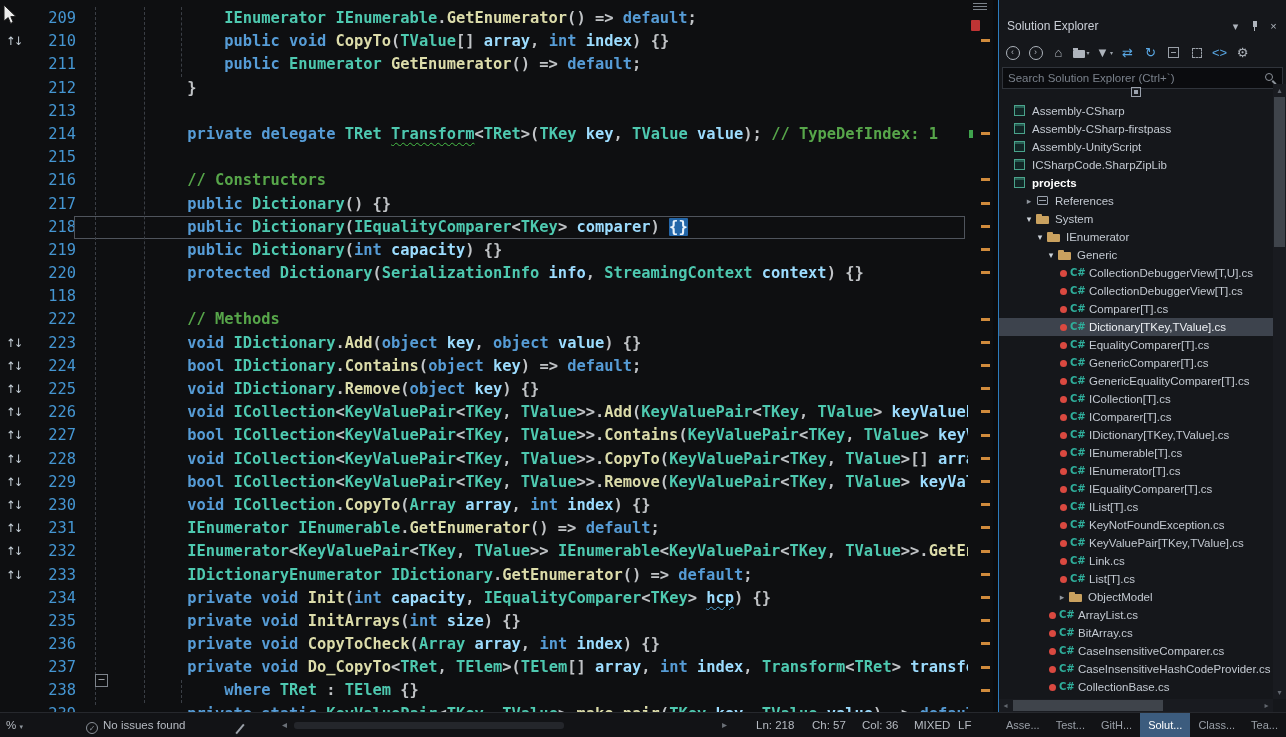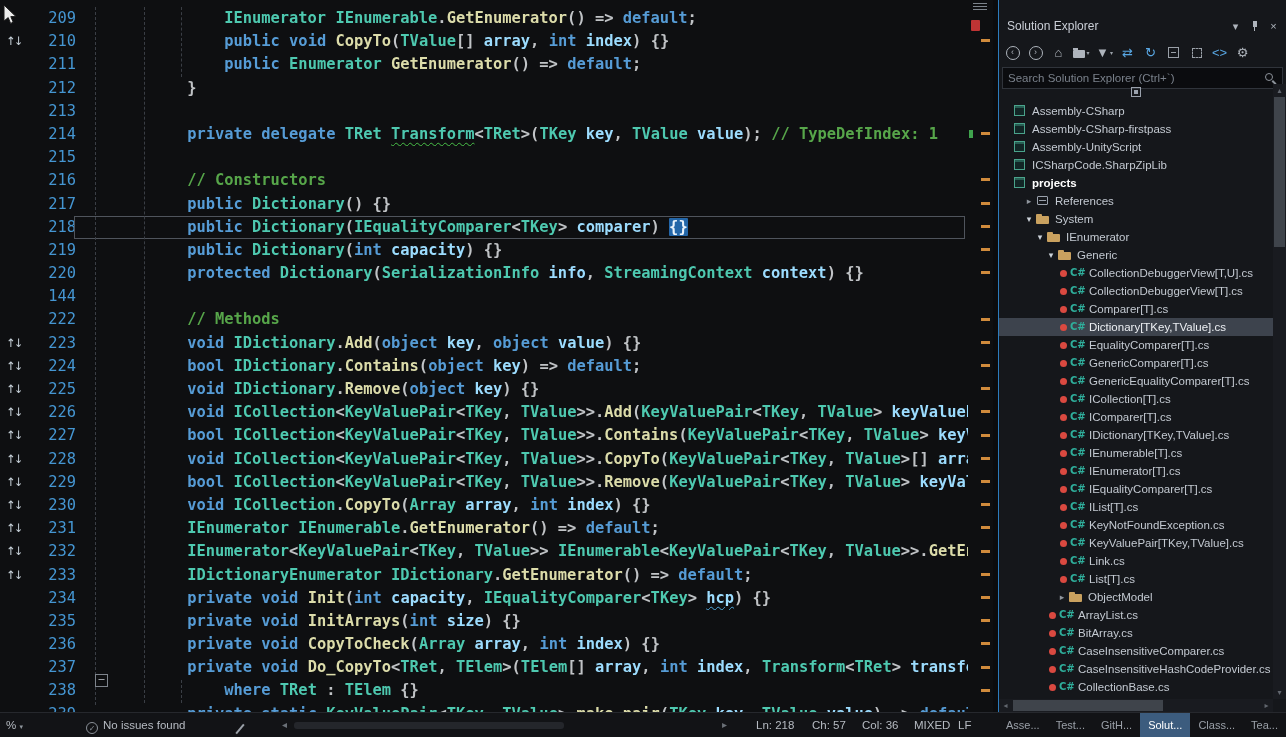--- a/index.html
+++ b/index.html
@@ -122,21 +122,21 @@
         <div class="row"><span class="glyph"></span><span class="lnum">211</span><span class="lmargin"></span><span class="code"><span class="tok-p">            </span><span class="tok-k">public</span><span class="tok-p"> </span><span class="tok-t">Enumerator</span><span class="tok-p"> </span><span class="tok-m">GetEnumerator</span><span class="tok-p">() =&gt; </span><span class="tok-k">default</span><span class="tok-p">;</span></span></div>
         <div class="row"><span class="glyph"></span><span class="lnum">212</span><span class="lmargin"></span><span class="code"><span class="tok-p">        }</span></span></div>
         <div class="row"><span class="glyph"></span><span class="lnum">213</span><span class="lmargin"></span><span class="code"></span></div>
         <div class="row"><span class="glyph"></span><span class="lnum">214</span><span class="lmargin"></span><span class="code"><span class="tok-p">        </span><span class="tok-k">private</span><span class="tok-p"> </span><span class="tok-k">delegate</span><span class="tok-p"> </span><span class="tok-t">TRet</span><span class="tok-p"> </span><span class="tok-sq">Transform</span><span class="tok-p">&lt;</span><span class="tok-t">TRet</span><span class="tok-p">&gt;(</span><span class="tok-t">TKey</span><span class="tok-p"> </span><span class="tok-v">key</span><span class="tok-p">, </span><span class="tok-t">TValue</span><span class="tok-p"> </span><span class="tok-v">value</span><span class="tok-p">);</span><span class="tok-c"> // TypeDefIndex: 1</span></span></div>
         <div class="row"><span class="glyph"></span><span class="lnum">215</span><span class="lmargin"></span><span class="code"></span></div>
         <div class="row"><span class="glyph"></span><span class="lnum">216</span><span class="lmargin"></span><span class="code"><span class="tok-p">        </span><span class="tok-c">// Constructors</span></span></div>
         <div class="row"><span class="glyph"></span><span class="lnum">217</span><span class="lmargin"></span><span class="code"><span class="tok-p">        </span><span class="tok-k">public</span><span class="tok-p"> </span><span class="tok-t">Dictionary</span><span class="tok-p">() {}</span></span></div>
         <div class="row cur"><span class="glyph"></span><span class="lnum">218</span><span class="lmargin"></span><span class="code"><span class="tok-p">        </span><span class="tok-k">public</span><span class="tok-p"> </span><span class="tok-t">Dictionary</span><span class="tok-p">(</span><span class="tok-t">IEqualityComparer</span><span class="tok-p">&lt;</span><span class="tok-t">TKey</span><span class="tok-p">&gt; </span><span class="tok-v">comparer</span><span class="tok-p">) </span><span class="tok-hl">{}</span></span></div>
         <div class="row"><span class="glyph"></span><span class="lnum">219</span><span class="lmargin"></span><span class="code"><span class="tok-p">        </span><span class="tok-k">public</span><span class="tok-p"> </span><span class="tok-t">Dictionary</span><span class="tok-p">(</span><span class="tok-k">int</span><span class="tok-p"> </span><span class="tok-v">capacity</span><span class="tok-p">) {}</span></span></div>
         <div class="row"><span class="glyph"></span><span class="lnum">220</span><span class="lmargin"></span><span class="code"><span class="tok-p">        </span><span class="tok-k">protected</span><span class="tok-p"> </span><span class="tok-t">Dictionary</span><span class="tok-p">(</span><span class="tok-t">SerializationInfo</span><span class="tok-p"> </span><span class="tok-v">info</span><span class="tok-p">, </span><span class="tok-t">StreamingContext</span><span class="tok-p"> </span><span class="tok-v">context</span><span class="tok-p">) {}</span></span></div>
-        <div class="row"><span class="glyph"></span><span class="lnum">144</span><span class="lmargin"></span><span class="code"></span></div>
+        <div class="row"><span class="glyph"></span><span class="lnum">118</span><span class="lmargin"></span><span class="code"></span></div>
         <div class="row"><span class="glyph"></span><span class="lnum">222</span><span class="lmargin"></span><span class="code"><span class="tok-p">        </span><span class="tok-c">// Methods</span></span></div>
         <div class="row"><span class="glyph">↑↓</span><span class="lnum">223</span><span class="lmargin"></span><span class="code"><span class="tok-p">        </span><span class="tok-k">void</span><span class="tok-p"> </span><span class="tok-t">IDictionary</span><span class="tok-p">.</span><span class="tok-m">Add</span><span class="tok-p">(</span><span class="tok-k">object</span><span class="tok-p"> </span><span class="tok-v">key</span><span class="tok-p">, </span><span class="tok-k">object</span><span class="tok-p"> </span><span class="tok-v">value</span><span class="tok-p">) {}</span></span></div>
         <div class="row"><span class="glyph">↑↓</span><span class="lnum">224</span><span class="lmargin"></span><span class="code"><span class="tok-p">        </span><span class="tok-k">bool</span><span class="tok-p"> </span><span class="tok-t">IDictionary</span><span class="tok-p">.</span><span class="tok-m">Contains</span><span class="tok-p">(</span><span class="tok-k">object</span><span class="tok-p"> </span><span class="tok-v">key</span><span class="tok-p">) =&gt; </span><span class="tok-k">default</span><span class="tok-p">;</span></span></div>
         <div class="row"><span class="glyph">↑↓</span><span class="lnum">225</span><span class="lmargin"></span><span class="code"><span class="tok-p">        </span><span class="tok-k">void</span><span class="tok-p"> </span><span class="tok-t">IDictionary</span><span class="tok-p">.</span><span class="tok-m">Remove</span><span class="tok-p">(</span><span class="tok-k">object</span><span class="tok-p"> </span><span class="tok-v">key</span><span class="tok-p">) {}</span></span></div>
         <div class="row"><span class="glyph">↑↓</span><span class="lnum">226</span><span class="lmargin"></span><span class="code"><span class="tok-p">        </span><span class="tok-k">void</span><span class="tok-p"> </span><span class="tok-t">ICollection</span><span class="tok-p">&lt;</span><span class="tok-t">KeyValuePair</span><span class="tok-p">&lt;</span><span class="tok-t">TKey</span><span class="tok-p">, </span><span class="tok-t">TValue</span><span class="tok-p">&gt;&gt;.</span><span class="tok-m">Add</span><span class="tok-p">(</span><span class="tok-t">KeyValuePair</span><span class="tok-p">&lt;</span><span class="tok-t">TKey</span><span class="tok-p">, </span><span class="tok-t">TValue</span><span class="tok-p">&gt; </span><span class="tok-v">keyValuePair</span></span></div>
         <div class="row"><span class="glyph">↑↓</span><span class="lnum">227</span><span class="lmargin"></span><span class="code"><span class="tok-p">        </span><span class="tok-k">bool</span><span class="tok-p"> </span><span class="tok-t">ICollection</span><span class="tok-p">&lt;</span><span class="tok-t">KeyValuePair</span><span class="tok-p">&lt;</span><span class="tok-t">TKey</span><span class="tok-p">, </span><span class="tok-t">TValue</span><span class="tok-p">&gt;&gt;.</span><span class="tok-m">Contains</span><span class="tok-p">(</span><span class="tok-t">KeyValuePair</span><span class="tok-p">&lt;</span><span class="tok-t">TKey</span><span class="tok-p">, </span><span class="tok-t">TValue</span><span class="tok-p">&gt; </span><span class="tok-v">keyValuePair</span></span></div>
         <div class="row"><span class="glyph">↑↓</span><span class="lnum">228</span><span class="lmargin"></span><span class="code"><span class="tok-p">        </span><span class="tok-k">void</span><span class="tok-p"> </span><span class="tok-t">ICollection</span><span class="tok-p">&lt;</span><span class="tok-t">KeyValuePair</span><span class="tok-p">&lt;</span><span class="tok-t">TKey</span><span class="tok-p">, </span><span class="tok-t">TValue</span><span class="tok-p">&gt;&gt;.</span><span class="tok-m">CopyTo</span><span class="tok-p">(</span><span class="tok-t">KeyValuePair</span><span class="tok-p">&lt;</span><span class="tok-t">TKey</span><span class="tok-p">, </span><span class="tok-t">TValue</span><span class="tok-p">&gt;[] </span><span class="tok-v">array</span></span></div>
         <div class="row"><span class="glyph">↑↓</span><span class="lnum">229</span><span class="lmargin"></span><span class="code"><span class="tok-p">        </span><span class="tok-k">bool</span><span class="tok-p"> </span><span class="tok-t">ICollection</span><span class="tok-p">&lt;</span><span class="tok-t">KeyValuePair</span><span class="tok-p">&lt;</span><span class="tok-t">TKey</span><span class="tok-p">, </span><span class="tok-t">TValue</span><span class="tok-p">&gt;&gt;.</span><span class="tok-m">Remove</span><span class="tok-p">(</span><span class="tok-t">KeyValuePair</span><span class="tok-p">&lt;</span><span class="tok-t">TKey</span><span class="tok-p">, </span><span class="tok-t">TValue</span><span class="tok-p">&gt; </span><span class="tok-v">keyValuePair</span></span></div>
         <div class="row"><span class="glyph">↑↓</span><span class="lnum">230</span><span class="lmargin"></span><span class="code"><span class="tok-p">        </span><span class="tok-k">void</span><span class="tok-p"> </span><span class="tok-t">ICollection</span><span class="tok-p">.</span><span class="tok-m">CopyTo</span><span class="tok-p">(</span><span class="tok-t">Array</span><span class="tok-p"> </span><span class="tok-v">array</span><span class="tok-p">, </span><span class="tok-k">int</span><span class="tok-p"> </span><span class="tok-v">index</span><span class="tok-p">) {}</span></span></div>
         <div class="row"><span class="glyph">↑↓</span><span class="lnum">231</span><span class="lmargin"></span><span class="code"><span class="tok-p">        </span><span class="tok-t">IEnumerator</span><span class="tok-p"> </span><span class="tok-t">IEnumerable</span><span class="tok-p">.</span><span class="tok-m">GetEnumerator</span><span class="tok-p">() =&gt; </span><span class="tok-k">default</span><span class="tok-p">;</span></span></div>

